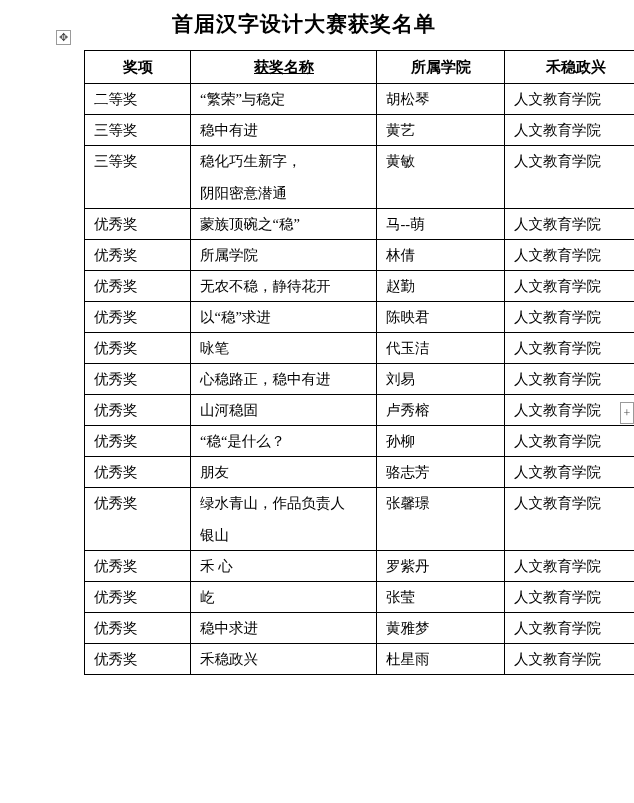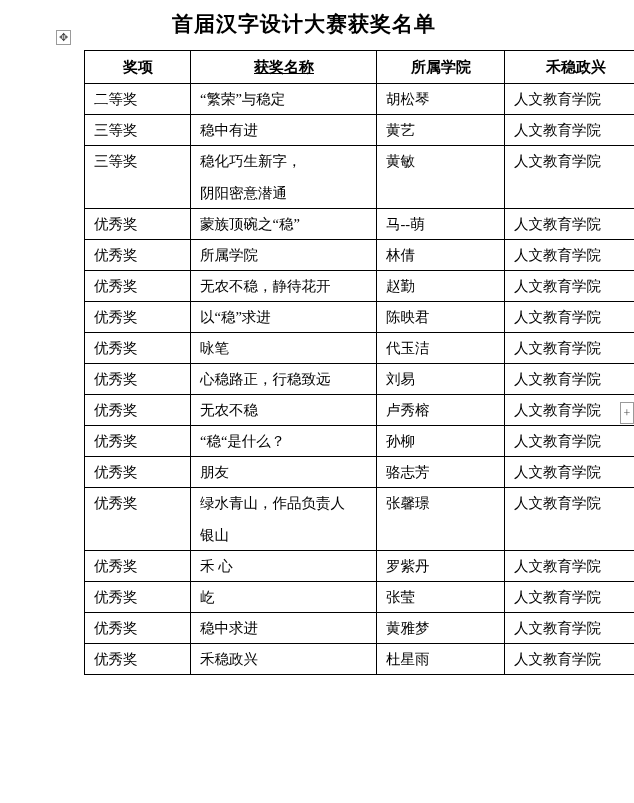--- a/index.html
+++ b/index.html
@@ -184,29 +184,29 @@
             <td class="cell-award">优秀奖</td>
             <td class="cell-name">
               <span class="cell-line">咏笔</span>
             </td>
             <td class="cell-owner">代玉洁</td>
             <td class="cell-dept">人文教育学院</td>
           </tr>
           <tr>
             <td class="cell-award">优秀奖</td>
             <td class="cell-name">
-              <span class="cell-line">心稳路正，行稳致远</span>
+              <span class="cell-line">心稳路正，稳中有进</span>
             </td>
             <td class="cell-owner">刘易</td>
             <td class="cell-dept">人文教育学院</td>
           </tr>
           <tr>
             <td class="cell-award">优秀奖</td>
             <td class="cell-name">
-              <span class="cell-line">无农不稳</span>
+              <span class="cell-line">山河稳固</span>
             </td>
             <td class="cell-owner">卢秀榕</td>
             <td class="cell-dept">人文教育学院</td>
           </tr>
           <tr>
             <td class="cell-award">优秀奖</td>
             <td class="cell-name">
               <span class="cell-line">“稳“是什么？</span>
             </td>
             <td class="cell-owner">孙柳</td>

